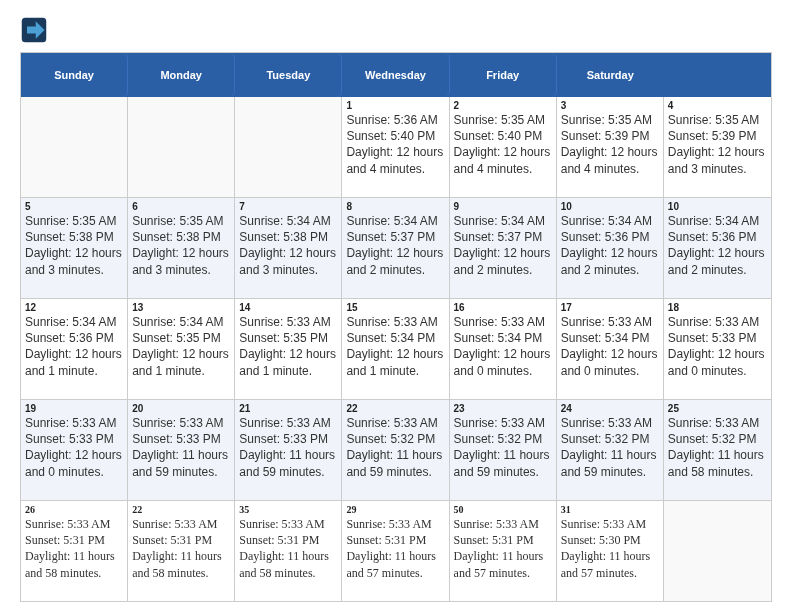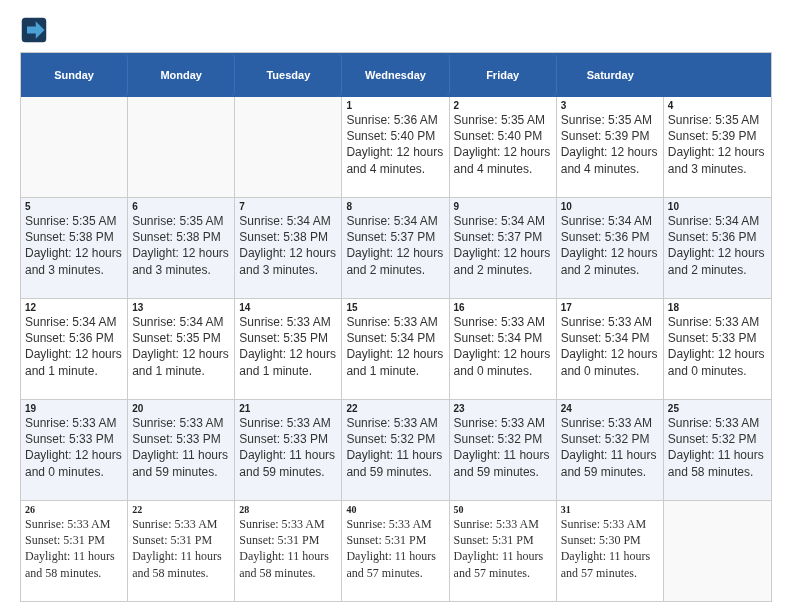--- a/index.html
+++ b/index.html
@@ -333,28 +333,28 @@
 and 58 minutes.</div>
           </div>
           <div class="cal-cell">
             <span class="day-num">22</span>
             <div class="cell-info" style="white-space: pre-line;">Sunrise: 5:33 AM
 Sunset: 5:31 PM
 Daylight: 11 hours
 and 58 minutes.</div>
           </div>
           <div class="cal-cell">
-            <span class="day-num">28</span>
+            <span class="day-num">35</span>
             <div class="cell-info" style="white-space: pre-line;">Sunrise: 5:33 AM
 Sunset: 5:31 PM
 Daylight: 11 hours
 and 58 minutes.</div>
           </div>
           <div class="cal-cell">
-            <span class="day-num">40</span>
+            <span class="day-num">29</span>
             <div class="cell-info" style="white-space: pre-line;">Sunrise: 5:33 AM
 Sunset: 5:31 PM
 Daylight: 11 hours
 and 57 minutes.</div>
           </div>
           <div class="cal-cell">
             <span class="day-num">50</span>
             <div class="cell-info" style="white-space: pre-line;">Sunrise: 5:33 AM
 Sunset: 5:31 PM
 Daylight: 11 hours

